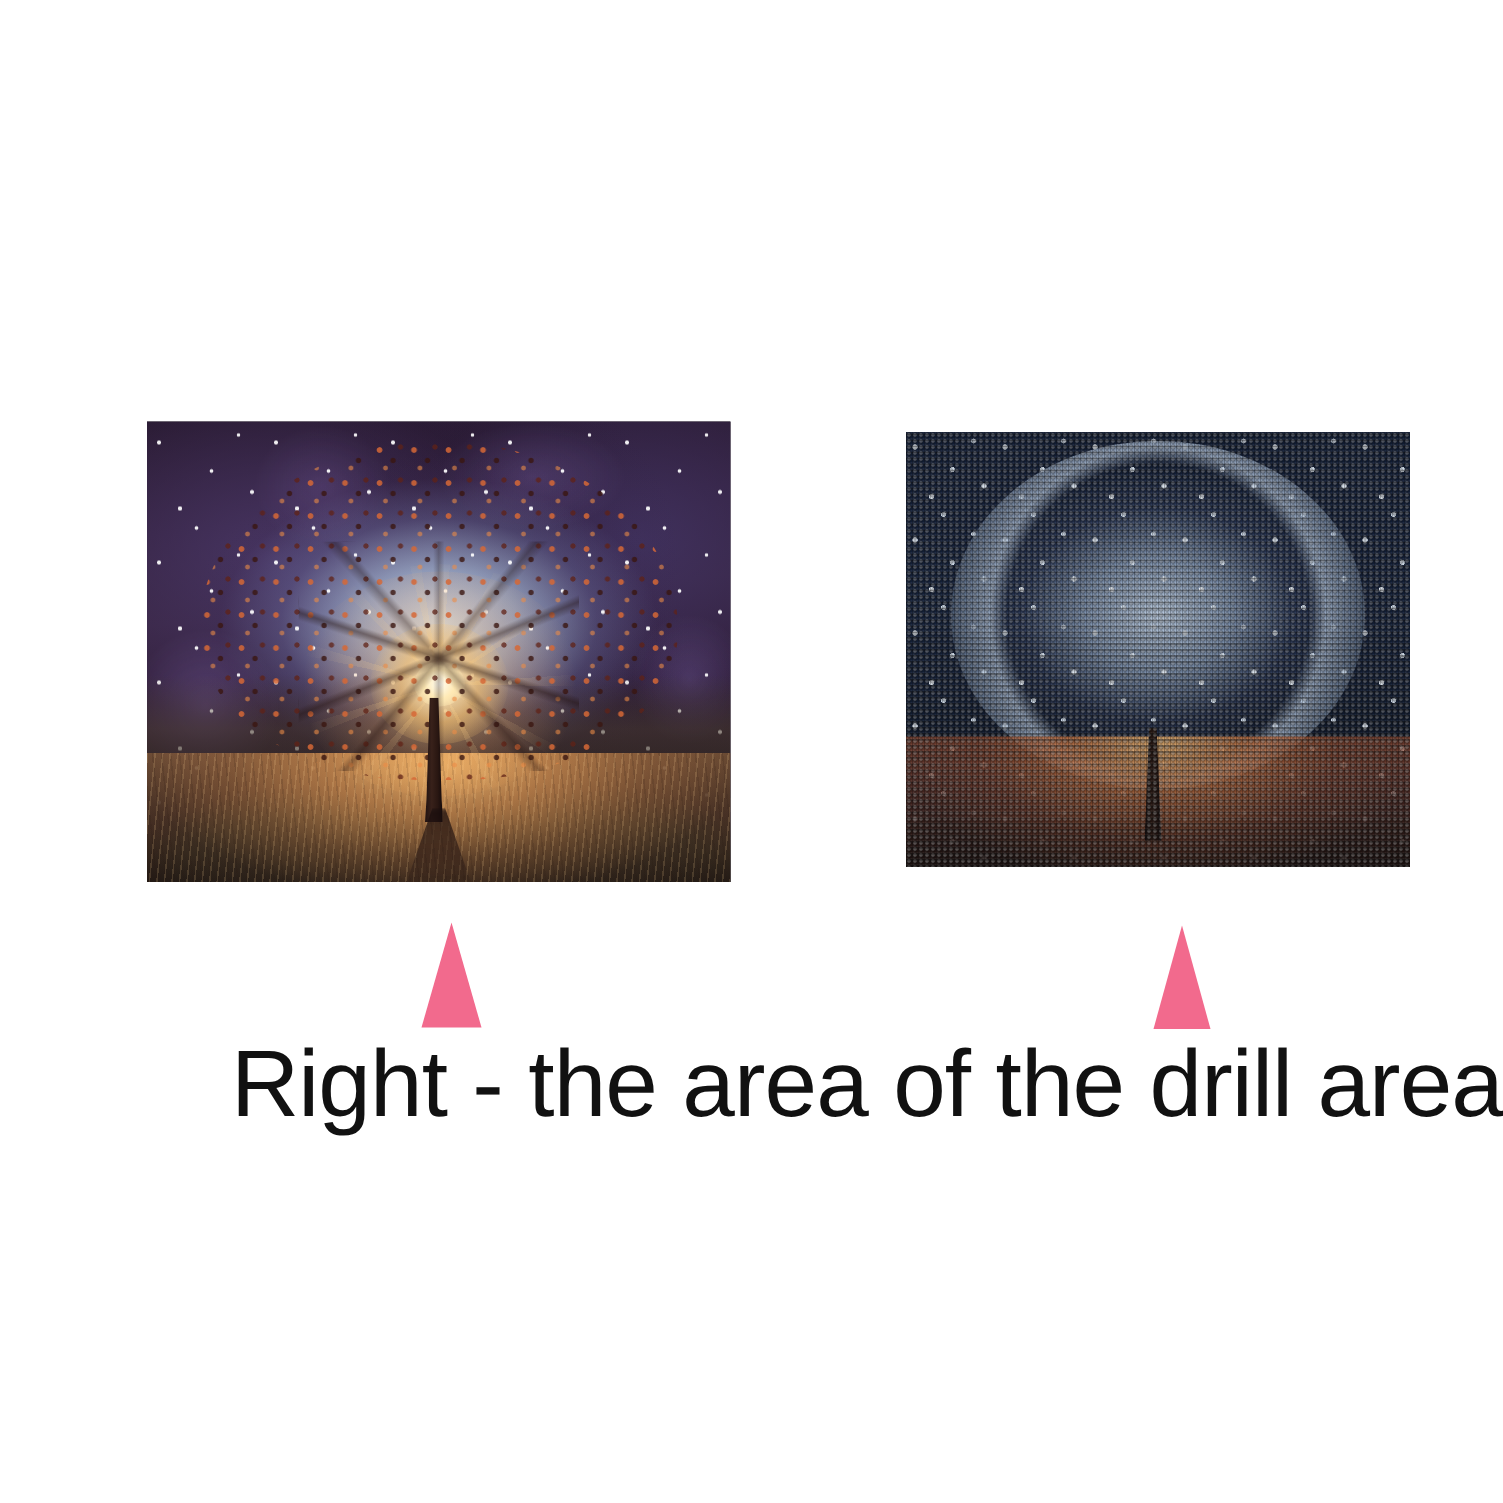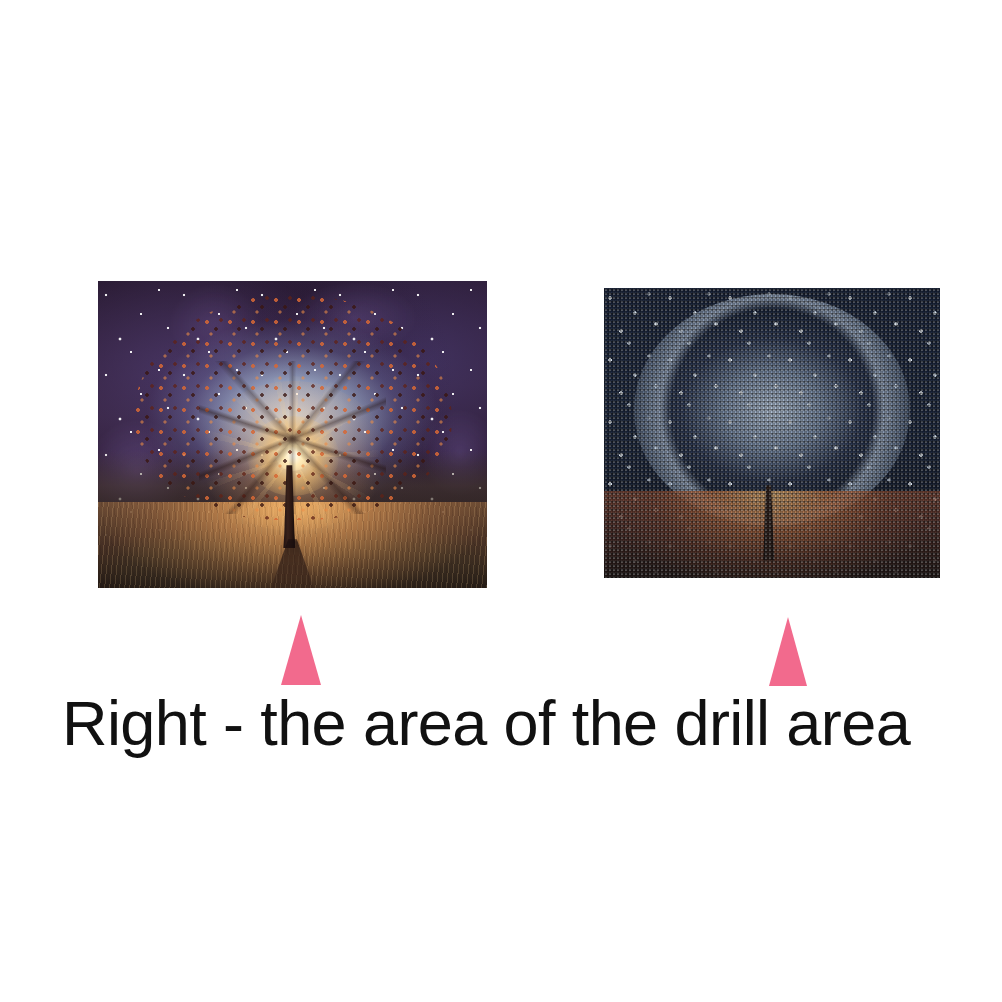--- a/index.html
+++ b/index.html
@@ -385,15 +385,15 @@
     <svg width="42" height="72" viewBox="0 0 42 72" aria-hidden="true">
       <polygon points="21,0 41,70 1,70" fill="#f26a8d"></polygon>
     </svg>
   </div>
   <div class="arrow" id="arrow-right">
     <svg width="42" height="70" viewBox="0 0 42 70" aria-hidden="true">
       <polygon points="21,0 40,69 2,69" fill="#f26a8d"></polygon>
     </svg>
   </div>
 
-  <div id="caption" style="color: rgb(17, 17, 17);">Right - the area of the drill area</div>
+  <div id="caption" style="color: rgb(17, 17, 17); text-align: right;">Right - the area of the drill area</div>
 
 </div>
 
 </body></html>

